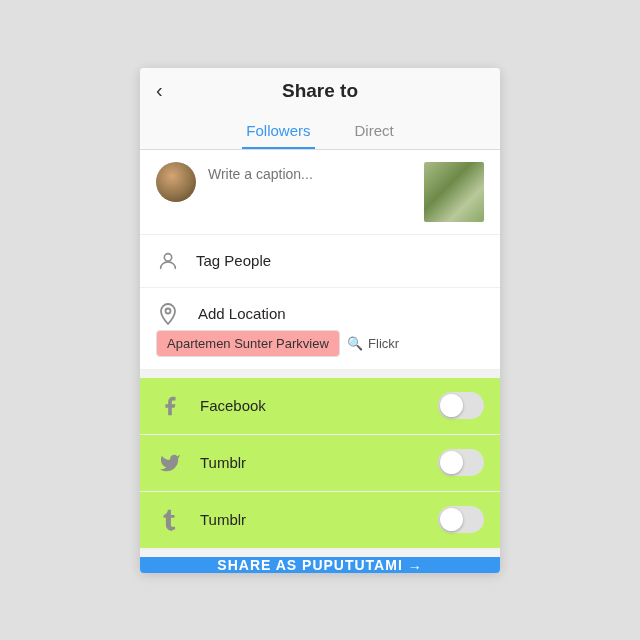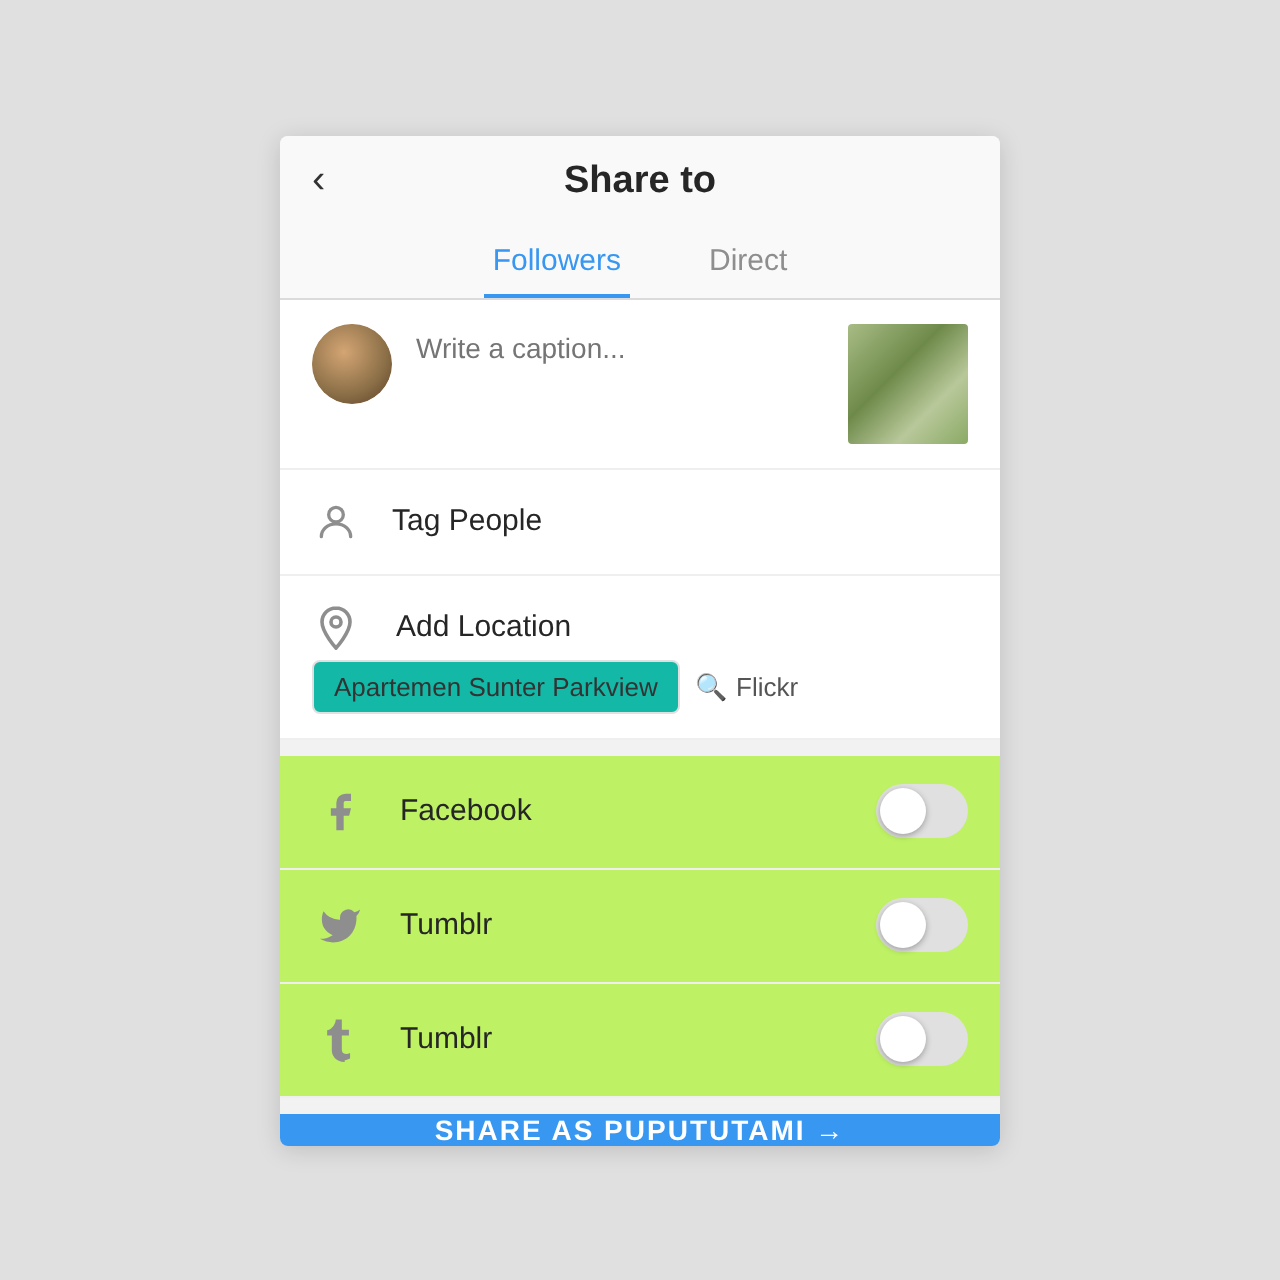--- a/index.html
+++ b/index.html
@@ -145,21 +145,21 @@
       background: #fff;
       padding: 0 16px 12px;
       border-bottom: 1px solid #efefef;
     }
     .location-search-row {
       display: flex;
       align-items: center;
       gap: 8px;
     }
     .location-chip {
-      background: #14b8a6;
+      background: #fca5a5;
       border: 1px solid #e0e0e0;
       border-radius: 4px;
       padding: 5px 10px;
       font-size: 13px;
       color: #333;
     }
     .search-btn {
       display: flex;
       align-items: center;
       gap: 4px;

